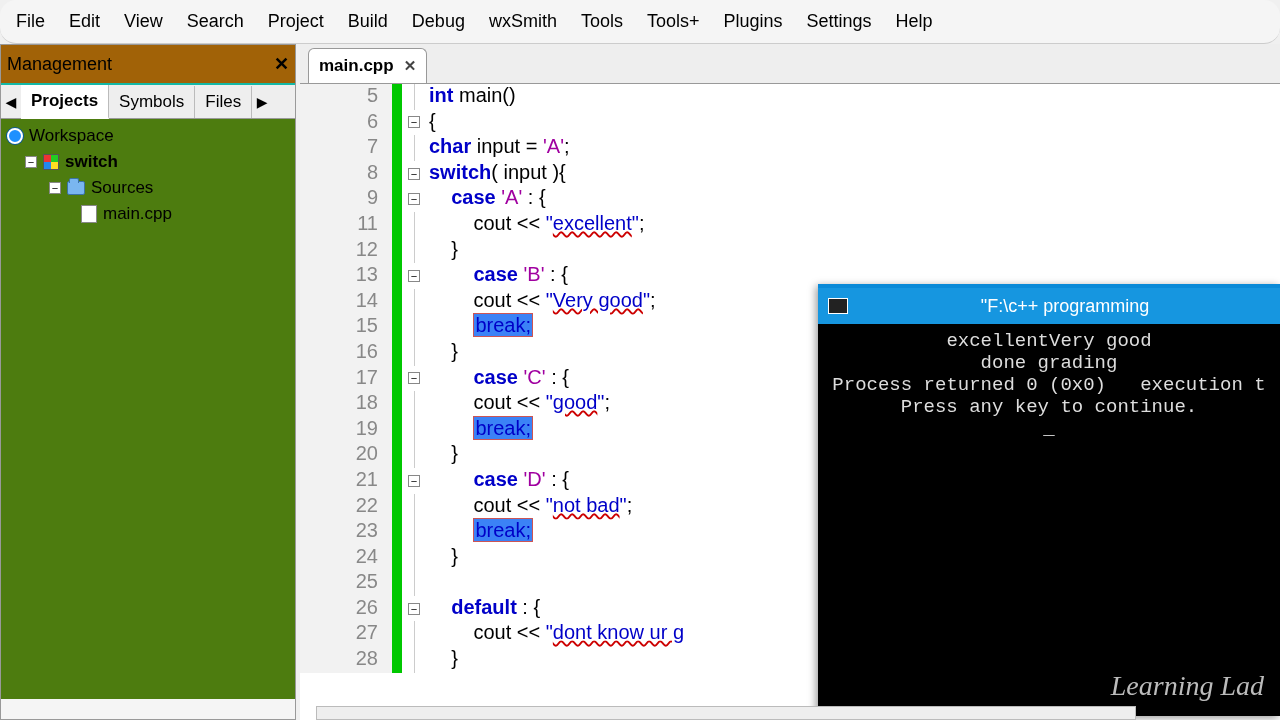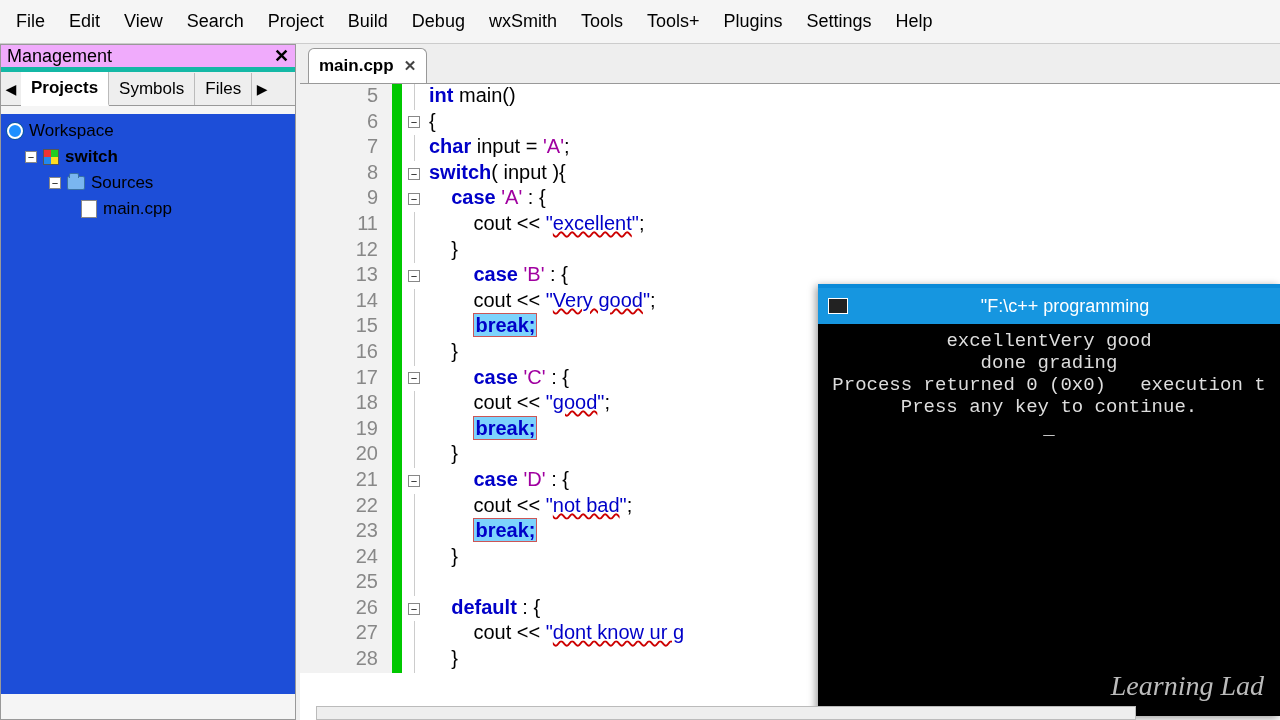--- a/index.html
+++ b/index.html
@@ -1,29 +1,29 @@
 <!DOCTYPE html>
 <html><head>
 <meta charset="utf-8">
 <style>
 * { margin:0; padding:0; box-sizing:border-box; font-family: Tahoma, Arial, sans-serif; }
 body { background:#f0f0f0; width:1280px; height:720px; overflow:hidden; position:relative; font-size:13px; }
 
-.menubar { display:flex; gap:0; padding:6px 4px; background:#f5f5f5; border-bottom:1px solid #ccc; height:44px; align-items:center; }
+.menubar { display:flex; gap:0; padding:6px 4px; background:#f5f5f5; border-bottom:1px solid #ccc; height:44px; align-items:center;border-radius:16px; }
 .menubar span { padding:6px 12px; font-size:18px; cursor:default; }
 
 .mgmt { position:absolute; left:0; top:44px; width:296px; height:676px; background:#f5f5f5; border:1px solid #999; }
-.mgmt-title { display:flex; justify-content:space-between; align-items:center; padding:0 6px; border-bottom:5px solid #14b8a6; font-size:18px; background:#f0abfc; }
+.mgmt-title { display:flex; justify-content:space-between; align-items:center; padding:8px 6px; border-bottom:2px solid #14b8a6; font-size:18px; background:#a16207; }
 .mgmt-title .x { font-weight:bold; }
 .mgmt-tabs { display:flex; align-items:center; border-bottom:1px solid #999; background:#eee; height:34px; }
 .mgmt-tabs .arrow { width:20px; text-align:center; font-size:14px; }
 .mgmt-tabs .tab { padding:6px 10px; font-size:17px; border-right:1px solid #bbb; }
 .mgmt-tabs .tab.active { background:#fff; font-weight:bold; border-bottom:2px solid #fff; margin-bottom:-1px; }
 
-.tree { padding:4px 2px; background:#1d4ed8; height:580px; overflow:auto; font-size:17px; line-height:26px;margin-top:8px; }
+.tree { padding:4px 2px; background:#4d7c0f; height:580px; overflow:auto; font-size:17px; line-height:26px; }
 .tree-row { display:flex; align-items:center; gap:6px; padding-left:4px; }
 .tree-row.indent1 { padding-left:22px; }
 .tree-row.indent2 { padding-left:46px; }
 .tree-row.indent3 { padding-left:78px; }
 .tree .tgl { width:12px; height:12px; border:1px solid #888; display:flex; align-items:center; justify-content:center; font-size:11px; background:#fff; }
 .ico-ws { width:16px; height:16px; border-radius:50%; background:#1e90ff; border:2px solid #fff; box-shadow:0 0 0 1px #0a5a9c; }
 .ico-proj { width:16px; height:16px; display:grid; grid-template:1fr 1fr/1fr 1fr; border:1px solid #555; }
 .ico-proj span:nth-child(1){background:#e33;} .ico-proj span:nth-child(2){background:#2c2;} .ico-proj span:nth-child(3){background:#28e;} .ico-proj span:nth-child(4){background:#fd2;}
 .ico-folder { width:18px; height:14px; background:#7ab6f0; border:1px solid #3a72a5; border-radius:2px; position:relative; }
 .ico-folder::before{content:'';position:absolute;top:-4px;left:1px;width:8px;height:4px;background:#7ab6f0;border:1px solid #3a72a5;border-bottom:none;border-radius:2px 2px 0 0;}
@@ -40,21 +40,21 @@
 .gutter-ln { width:92px; text-align:right; padding-right:14px; color:#888; background:#f2f2f2; }
 .gutter-marker { width:10px; background:#00c800; }
 .gutter-fold { width:24px; background:#fff; display:flex; align-items:center; justify-content:center; border-right:0; }
 .fold-box { width:12px; height:12px; border:1px solid #888; display:flex; align-items:center; justify-content:center; font-size:11px; background:#fff; }
 .fold-line { width:1px; height:100%; background:#ccc; }
 .code-text { padding-left:3px; white-space:pre; }
 .kw { color:#0000c8; font-weight:bold; }
 .ch { color:#a000a0; }
 .str { color:#0000c8; }
 .str .ul { text-decoration: wavy underline #c00; }
-.hilite { background:#7dd3fc; border:1px solid #c55; padding:0 1px; color:#0000c8; font-weight:bold; }
+.hilite { background:#3b82f6; border:1px solid #c55; padding:0 1px; color:#0000c8; font-weight:normal; }
 
 .console { position:absolute; left:818px; top:284px; width:462px; height:432px; background:#000; border-top:4px solid #0a8ad8; box-shadow:-2px 2px 8px rgba(0,0,0,.4); }
 .console-titlebar { height:36px; background:#1696e0; display:flex; align-items:center; gap:12px; padding:0 10px; color:#fff; font-size:18px; }
 .con-ico { width:20px; height:16px; background:#222; border:1px solid #fff; }
 .console-body { padding:6px 8px; color:#ddd; font-family:'Courier New',monospace; font-size:19px; line-height:22px; white-space:pre;text-align:center; }
 .watermark { position:absolute; right:16px; bottom:14px; color:#bbb; font-style:italic; font-family:cursive; font-size:28px; }
 
 .sb-h { position:absolute; left:316px; bottom:0; width:820px; height:14px; background:#eee; border:1px solid #bbb; }
 </style>
 </head>

